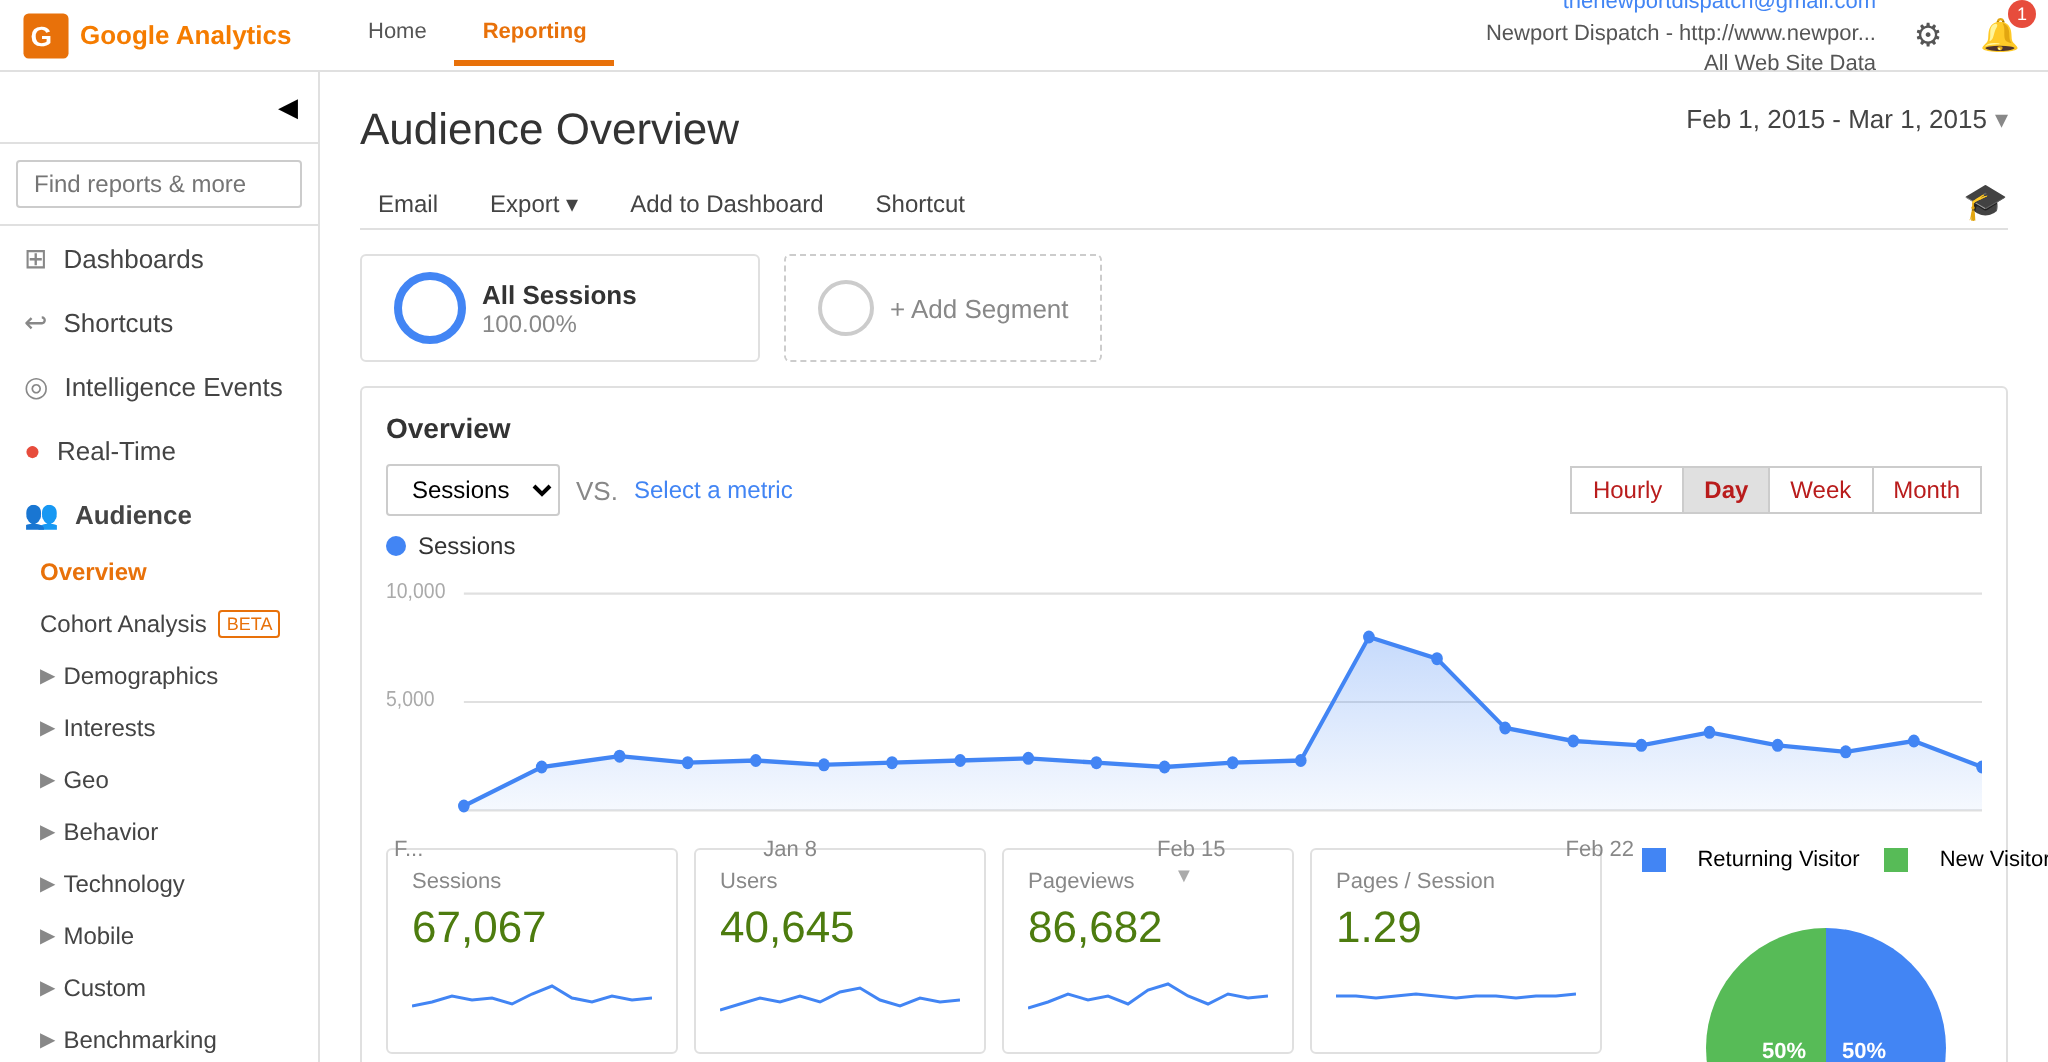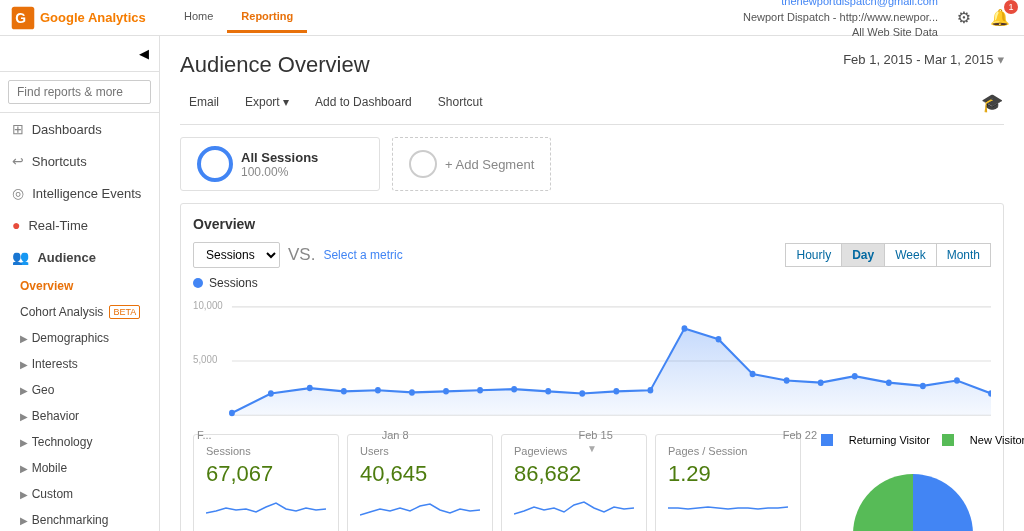--- a/index.html
+++ b/index.html
@@ -181,25 +181,24 @@
       align-items: flex-start;
       gap: 4px;
       font-size: 13px;
       color: #444;
       cursor: pointer;
     }
     .date-range .arrow { color: #888; }
 
     .action-bar {
       display: flex;
-      align-items: flex-end;
+      align-items: flex-start;
       gap: 8px;
       margin-bottom: 12px;
       border-bottom: 1px solid #e0e0e0;
-      padding-bottom: 10px;
     }
     .action-btn {
       font-size: 12px;
       color: #444;
       cursor: pointer;
       padding: 4px 8px;
       border: 1px solid transparent;
     }
     .action-btn.dropdown::after { content: ' ▾'; }
 
@@ -272,33 +271,33 @@
       gap: 8px;
     }
     .metric-dropdown {
       border: 1px solid #ccc;
       border-radius: 2px;
       padding: 4px 8px;
       font-size: 12px;
       cursor: pointer;
       background: #fff;
     }
-    .vs-text { font-size: 17px; color: #888; }
+    .vs-text { font-size: 13px; color: #888; }
     .select-metric { font-size: 12px; color: #4285f4; cursor: pointer; }
     .time-buttons {
       display: flex;
       gap: 0;
     }
     .time-btn {
       padding: 4px 10px;
       font-size: 12px;
       border: 1px solid #ccc;
       background: #fff;
       cursor: pointer;
-      color: #0369a1;
+      color: #b91c1c;
       margin-left: -1px;
     }
     .time-btn.active {
       background: #e0e0e0;
       font-weight: bold;
     }
 
     
     .chart-area {
       position: relative;

